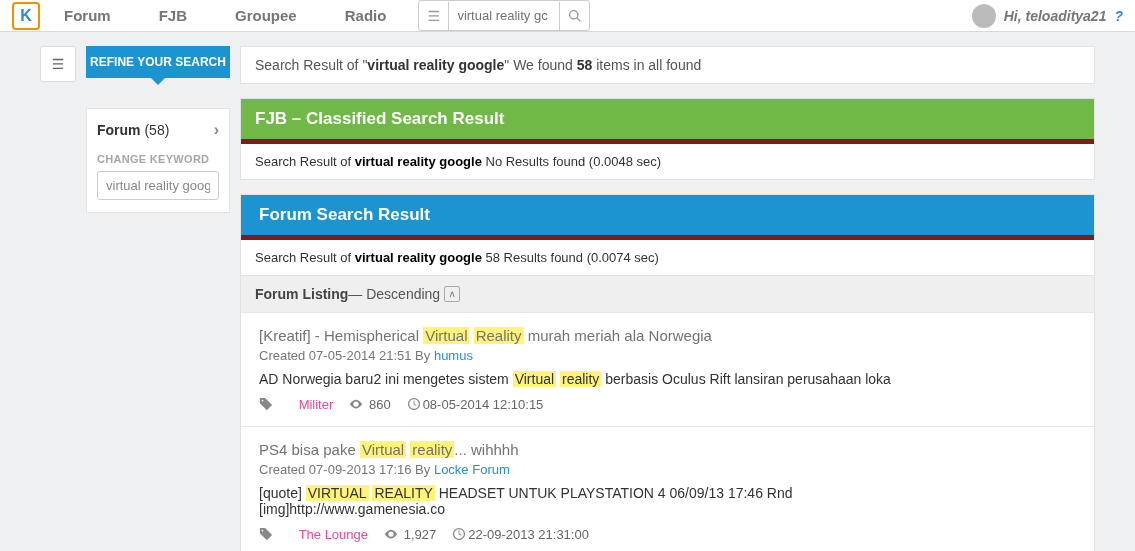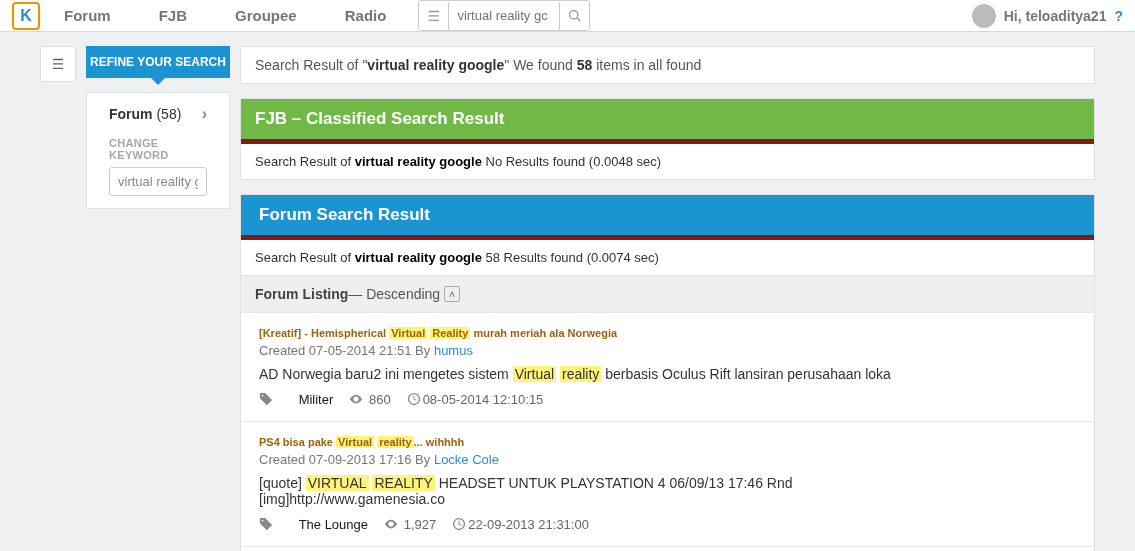--- a/index.html
+++ b/index.html
@@ -5,56 +5,56 @@
 * { margin: 0; padding: 0; box-sizing: border-box; }
 body { font-family: -apple-system, "Segoe UI", Arial, sans-serif; background: #eef0f1; color: #333; font-size: 14px; }
 .topnav { background: #fff; border-bottom: 1px solid #d9d9d9; height: 32px; display: flex; align-items: center; padding: 0 12px; }
 .logo { width: 28px; height: 28px; border: 2px solid #f29100; border-radius: 4px; display:flex; align-items:center; justify-content:center; color:#2b8cdd; font-weight:bold; margin-right: 24px; font-size:16px; }
 .navlinks { display: flex; gap: 48px; }
 .navlinks a { color: #767676; text-decoration: none; font-weight: 600; font-size: 15px; }
 .topsearch { margin-left: 32px; display:flex; align-items:center; border:1px solid #ccc; border-radius:3px; }
 .menubtn { width:30px; height:28px; display:flex; align-items:center; justify-content:center; border-right:1px solid #ccc; color:#999; cursor:pointer; }
 .topsearch input { border:none; padding:7px 8px; width:110px; outline:none; font-size:13px; color:#737373; }
 .searchbtn { width:30px; height:28px; display:flex; align-items:center; justify-content:center; color:#999; border-left:1px solid #ccc; cursor:pointer; }
-.userarea { margin-left:auto; display:flex; align-items:center; gap:8px; }
+.userarea { margin-left:auto; display:flex; align-items:center; gap:8px;font-style:italic; }
 .avatar { width:24px; height:24px; border-radius:50%; background:#bbb; }
 .userarea .name { color:#767676; font-weight:600; }
 .helpicon { color:#2b8cdd; font-weight:bold; }
 .wrap { display:flex; padding: 14px 40px 14px 40px; gap:10px; align-items:flex-start; }
 .hamb { width:36px; height:36px; background:#fff; border:1px solid #ddd; border-radius:3px; display:flex; align-items:center; justify-content:center; color:#666; cursor:pointer; flex-shrink:0; }
 .sidebar { width:144px; flex-shrink:0; }
 .refine-hdr { background:#1d94d2; color:#fff; text-align:center; padding:9px 4px; font-size:12px; font-weight:600; position:relative; }
 .refine-hdr:after { content:''; position:absolute; bottom:-7px; left:50%; margin-left:-7px; border-left:7px solid transparent; border-right:7px solid transparent; border-top:7px solid #1d94d2; }
-.sidebox { background:#fff; border:1px solid #e2e2e2; margin-top:14px; padding:12px 22px; }
+.sidebox { background:#fff; border:1px solid #e2e2e2; margin-top:30px; padding:12px 10px; }
 .forumrow { display:flex; justify-content:space-between; align-items:center; font-weight:bold; color:#333; cursor:pointer; }
 .forumrow span.count { font-weight:normal; color:#333; }
 .arrow { color:#888; font-size:16px; }
 .chglabel { color:#a7a7a7; font-size:11px; font-weight:700; margin:14px 0 6px; letter-spacing:.3px; }
 .kwinput { width:100%; border:1px solid #ccc; border-radius:3px; padding:6px 8px; font-size:13px; color:#888; }
 .btncenter { text-align:center; margin-top:12px; }
 .refbtn { background:#1d94d2; color:#fff; border:none; padding:6px 14px; border-radius:3px; font-size:13px; cursor:pointer; }
 .main { flex:1; display:flex; flex-direction:column; gap:14px; }
 .panel { background:#fff; border:1px solid #e2e2e2; }
 .resultline { padding:10px 14px; color:#555; font-size:14px; }
 .resultline b { color:#333; }
 .greenhdr { background:#70b946; color:#fff; padding:10px 14px; font-size:17px; font-weight:700; }
 .bluehdr { background:#1d94d2; color:#fff; padding:10px 18px; font-size:17px; font-weight:700; }
 .subline { padding:10px 14px; color:#333; font-size:13px; border-top:5px solid #7f1d1d; }
 .subline b { color:#000; }
 .listinghdr { padding:10px 14px; color:#555; font-size:14px; background:#efefef; display:flex; align-items:center; border-top:1px solid #e2e2e2; }
 .listinghdr b { color:#444; }
 .collapsebtn { width:16px; height:16px; border:1px solid #aaa; display:flex; align-items:center; justify-content:center; font-size:10px; color:#666; cursor:pointer; margin-left:4px; border-radius:2px; }
 .item { padding:14px 18px; border-top:1px solid #e7e7e7; }
-.item-title { font-weight:700; font-size:11px; color:#a16207; margin-bottom:4px; max-width:720px; }
+.item-title { font-weight:400; font-size:15px; color:#737373; margin-bottom:4px; max-width:720px; }
 .hl { background:#fff37a; padding:0 2px; }
 .meta { font-size:13px; color:#777; margin-bottom:8px; }
 .meta a { color:#2b8cdd; text-decoration:none; }
 .snippet { font-size:14px; color:#333; margin-bottom:10px; max-width:720px; }
 .taginfo { font-size:13px; color:#666; display:flex; align-items:center; gap:16px; }
-.taginfo a { color:#0f172a; text-decoration:none;padding-left:20px; }
+.taginfo a { color:#ec4899; text-decoration:none;padding-left:20px; }
 .ico { color:#888; margin-right:2px; }
 svg.icon { width:14px; height:14px; vertical-align:-2px; fill:currentColor; }
 </style>
 </head>
 <body>
 
 <div class="topnav">
   <div class="logo">K</div>
   <div class="navlinks">
     <a>Forum</a>
@@ -133,21 +133,21 @@
               <span><span class="ico"><svg class="icon" viewBox="0 0 16 16">
                     <path d="M8 3C4 3 1 8 1 8s3 5 7 5 7-5 7-5-3-5-7-5zm0 8a3 3 0 110-6 3 3 0 010 6z"></path>
                   </svg></span> <span>860</span></span>
               <span><span class="ico"><svg class="icon" viewBox="0 0 16 16">
                     <path d="M8 1a7 7 0 100 14A7 7 0 008 1zm0 1.5A5.5 5.5 0 118 13.5 5.5 5.5 0 018 2.5zM7.5 4v4.3l3 1.7.5-1-2.5-1.4V4h-1z"></path>
                   </svg></span><span>08-05-2014 12:10:15</span></span>
             </div>
           </div>
           <div class="item">
             <div class="item-title">PS4 bisa pake <span class="hl">Virtual</span> <span class="hl">reality</span>... wihhhh</div>
-            <div class="meta">Created 07-09-2013 17:16 By <a>Locke Cole</a></div>
+            <div class="meta">Created 07-09-2013 17:16 By <a>Locke Forum</a></div>
             <div class="snippet">[quote] <span class="hl">VIRTUAL</span> <span class="hl">REALITY</span> HEADSET UNTUK PLAYSTATION 4 06/09/13 17:46 Rnd [img]http://www.gamenesia.co</div>
             <div class="taginfo">
               <span><span class="ico"><svg class="icon" viewBox="0 0 16 16">
                     <path d="M1 1h6l8 8-6 6-8-8V1zm3 4a1 1 0 100-2 1 1 0 000 2z"></path>
                   </svg></span> <a>The Lounge</a></span>
               <span><span class="ico"><svg class="icon" viewBox="0 0 16 16">
                     <path d="M8 3C4 3 1 8 1 8s3 5 7 5 7-5 7-5-3-5-7-5zm0 8a3 3 0 110-6 3 3 0 010 6z"></path>
                   </svg></span> <span>1,927</span></span>
               <span><span class="ico"><svg class="icon" viewBox="0 0 16 16">
                     <path d="M8 1a7 7 0 100 14A7 7 0 008 1zm0 1.5A5.5 5.5 0 118 13.5 5.5 5.5 0 018 2.5zM7.5 4v4.3l3 1.7.5-1-2.5-1.4V4h-1z"></path>

